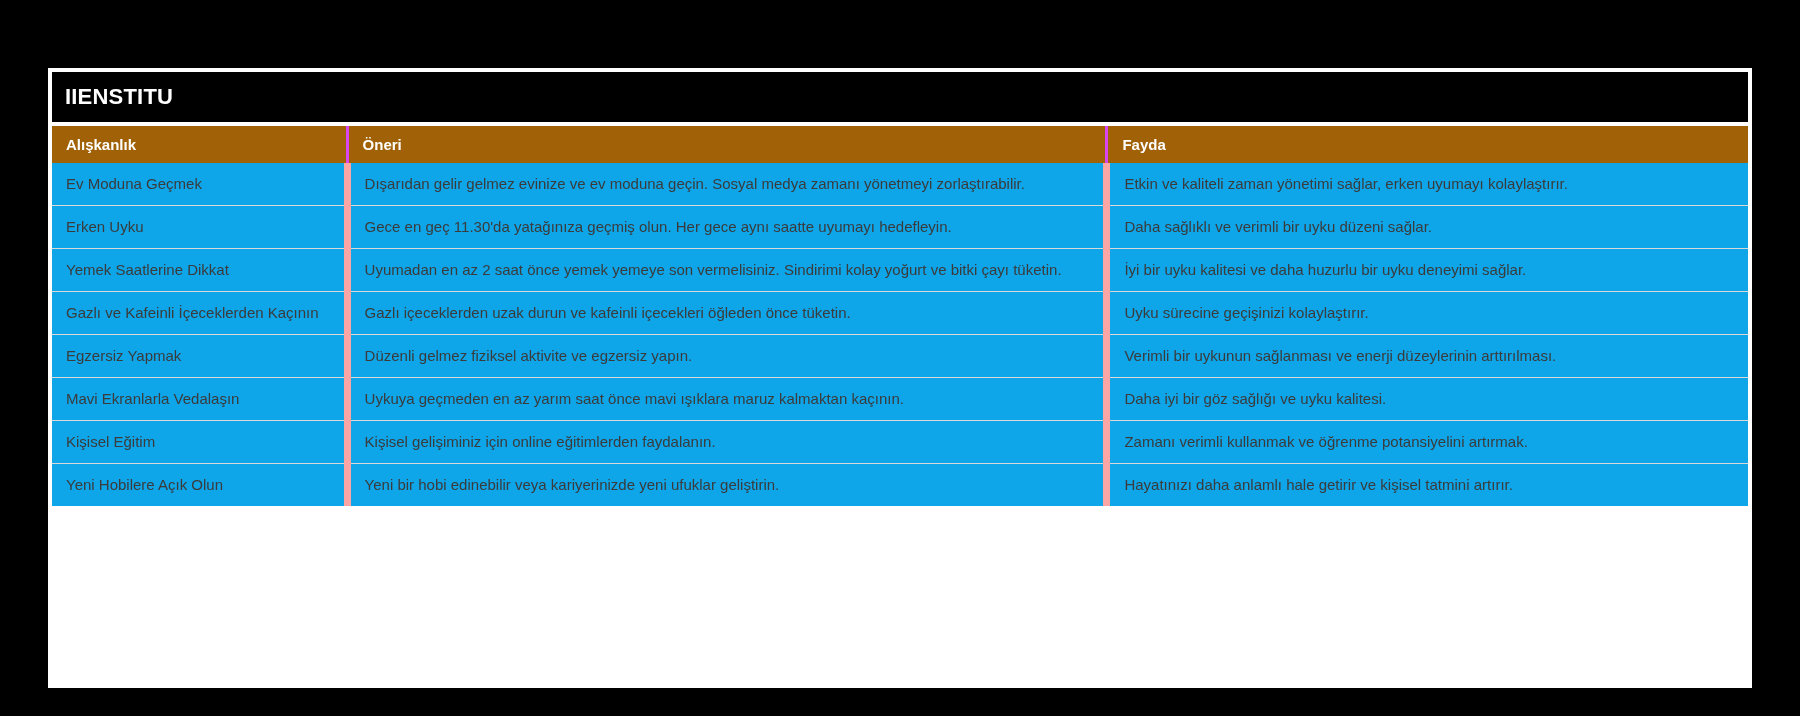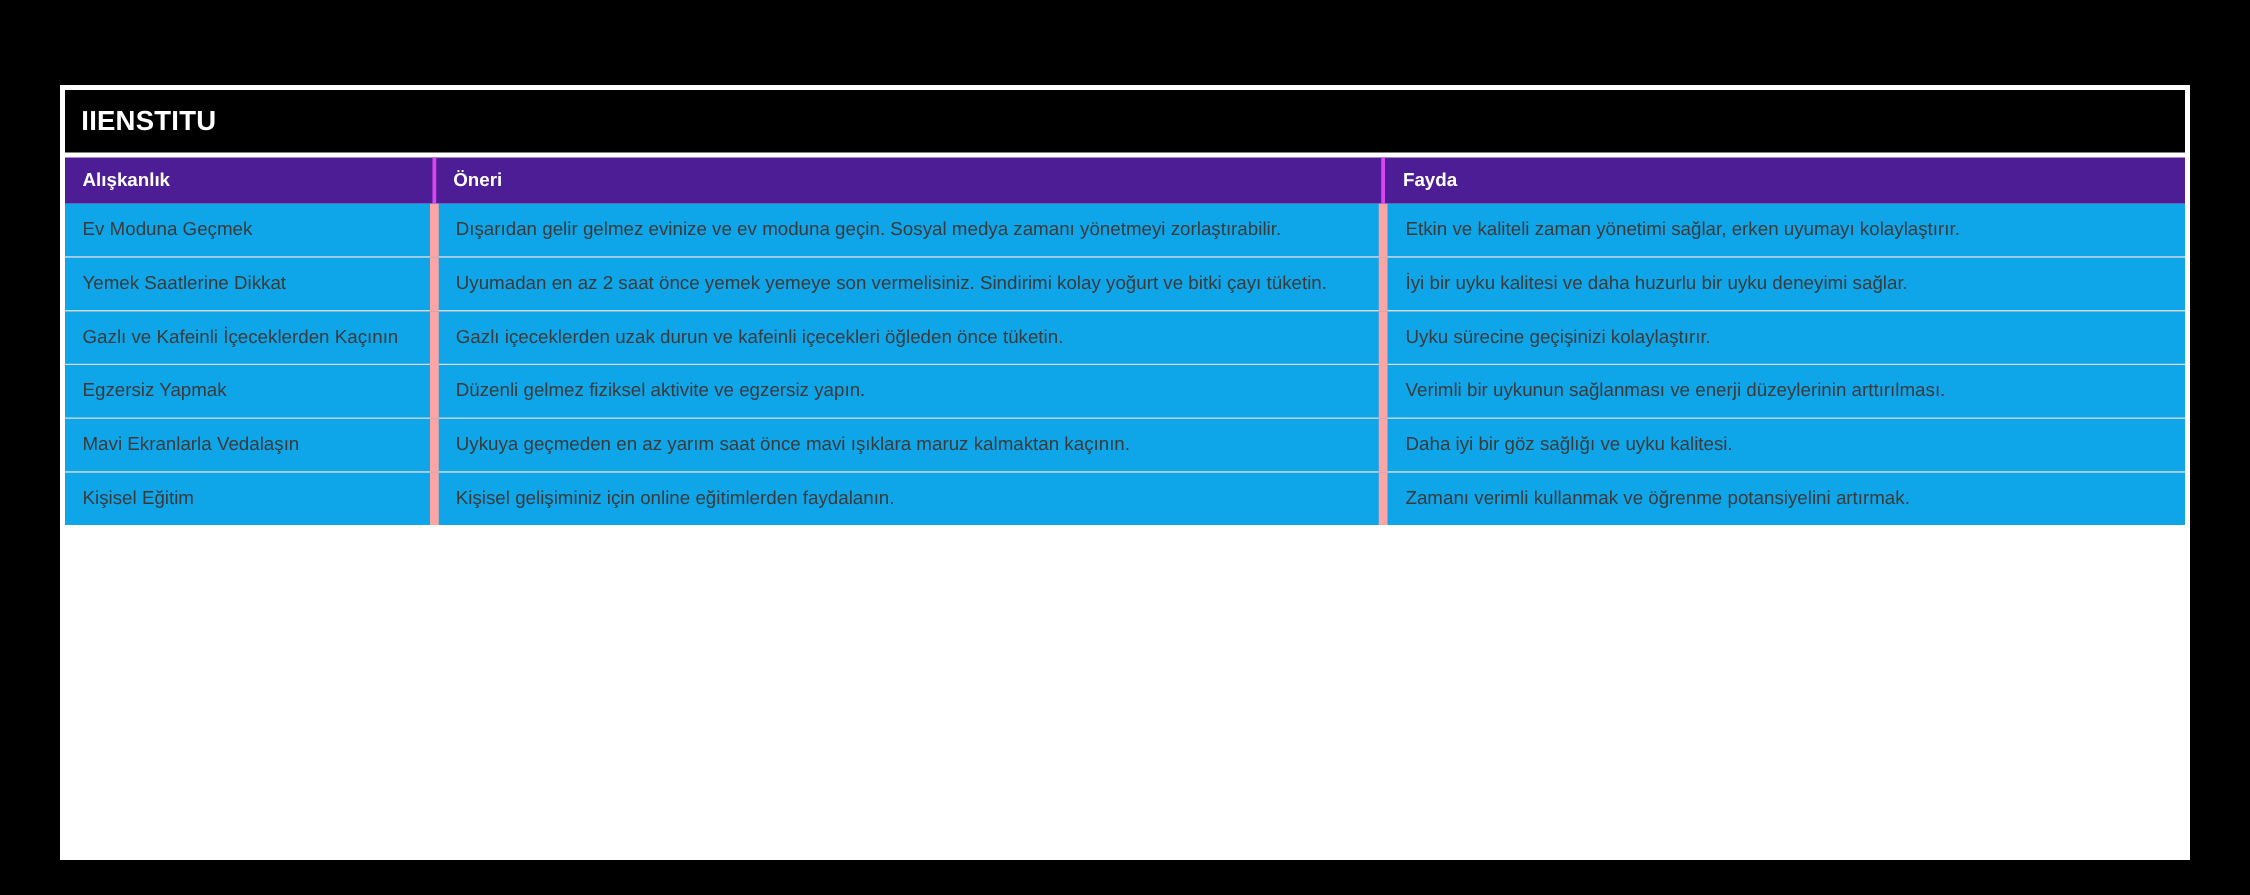--- a/index.html
+++ b/index.html
@@ -40,21 +40,21 @@
   }
   table.habits {
     width: 100%;
     border-collapse: collapse;
     table-layout: fixed;
   }
   table.habits col.c1 { width: 17.4%; }
   table.habits col.c2 { width: 44.8%; }
   table.habits col.c3 { width: 37.8%; }
   table.habits th {
-    background: #4c1d95;
+    background: #a16207;
     color: #ffffff;
     text-align: left;
     font-size: 15px;
     font-weight: 700;
     padding: 10px 14px;
     box-sizing: border-box;
   }
   table.habits th + th {
     border-left: 3px solid #d946ef;
   }
@@ -95,20 +95,25 @@
         <th>Fayda</th>
       </tr>
     </thead>
     <tbody>
       <tr>
         <td>Ev Moduna Geçmek</td>
         <td>Dışarıdan gelir gelmez evinize ve ev moduna geçin. Sosyal medya zamanı yönetmeyi zorlaştırabilir.</td>
         <td>Etkin ve kaliteli zaman yönetimi sağlar, erken uyumayı kolaylaştırır.</td>
       </tr>
       <tr>
+        <td>Erken Uyku</td>
+        <td>Gece en geç 11.30'da yatağınıza geçmiş olun. Her gece aynı saatte uyumayı hedefleyin.</td>
+        <td>Daha sağlıklı ve verimli bir uyku düzeni sağlar.</td>
+      </tr>
+      <tr>
         <td>Yemek Saatlerine Dikkat</td>
         <td>Uyumadan en az 2 saat önce yemek yemeye son vermelisiniz. Sindirimi kolay yoğurt ve bitki çayı tüketin.</td>
         <td>İyi bir uyku kalitesi ve daha huzurlu bir uyku deneyimi sağlar.</td>
       </tr>
       <tr>
         <td>Gazlı ve Kafeinli İçeceklerden Kaçının</td>
         <td>Gazlı içeceklerden uzak durun ve kafeinli içecekleri öğleden önce tüketin.</td>
         <td>Uyku sürecine geçişinizi kolaylaştırır.</td>
       </tr>
       <tr>
@@ -119,15 +124,20 @@
       <tr>
         <td>Mavi Ekranlarla Vedalaşın</td>
         <td>Uykuya geçmeden en az yarım saat önce mavi ışıklara maruz kalmaktan kaçının.</td>
         <td>Daha iyi bir göz sağlığı ve uyku kalitesi.</td>
       </tr>
       <tr>
         <td>Kişisel Eğitim</td>
         <td>Kişisel gelişiminiz için online eğitimlerden faydalanın.</td>
         <td>Zamanı verimli kullanmak ve öğrenme potansiyelini artırmak.</td>
       </tr>
+      <tr>
+        <td>Yeni Hobilere Açık Olun</td>
+        <td>Yeni bir hobi edinebilir veya kariyerinizde yeni ufuklar geliştirin.</td>
+        <td>Hayatınızı daha anlamlı hale getirir ve kişisel tatmini artırır.</td>
+      </tr>
     </tbody>
   </table>
 </div>
 
 </body></html>

